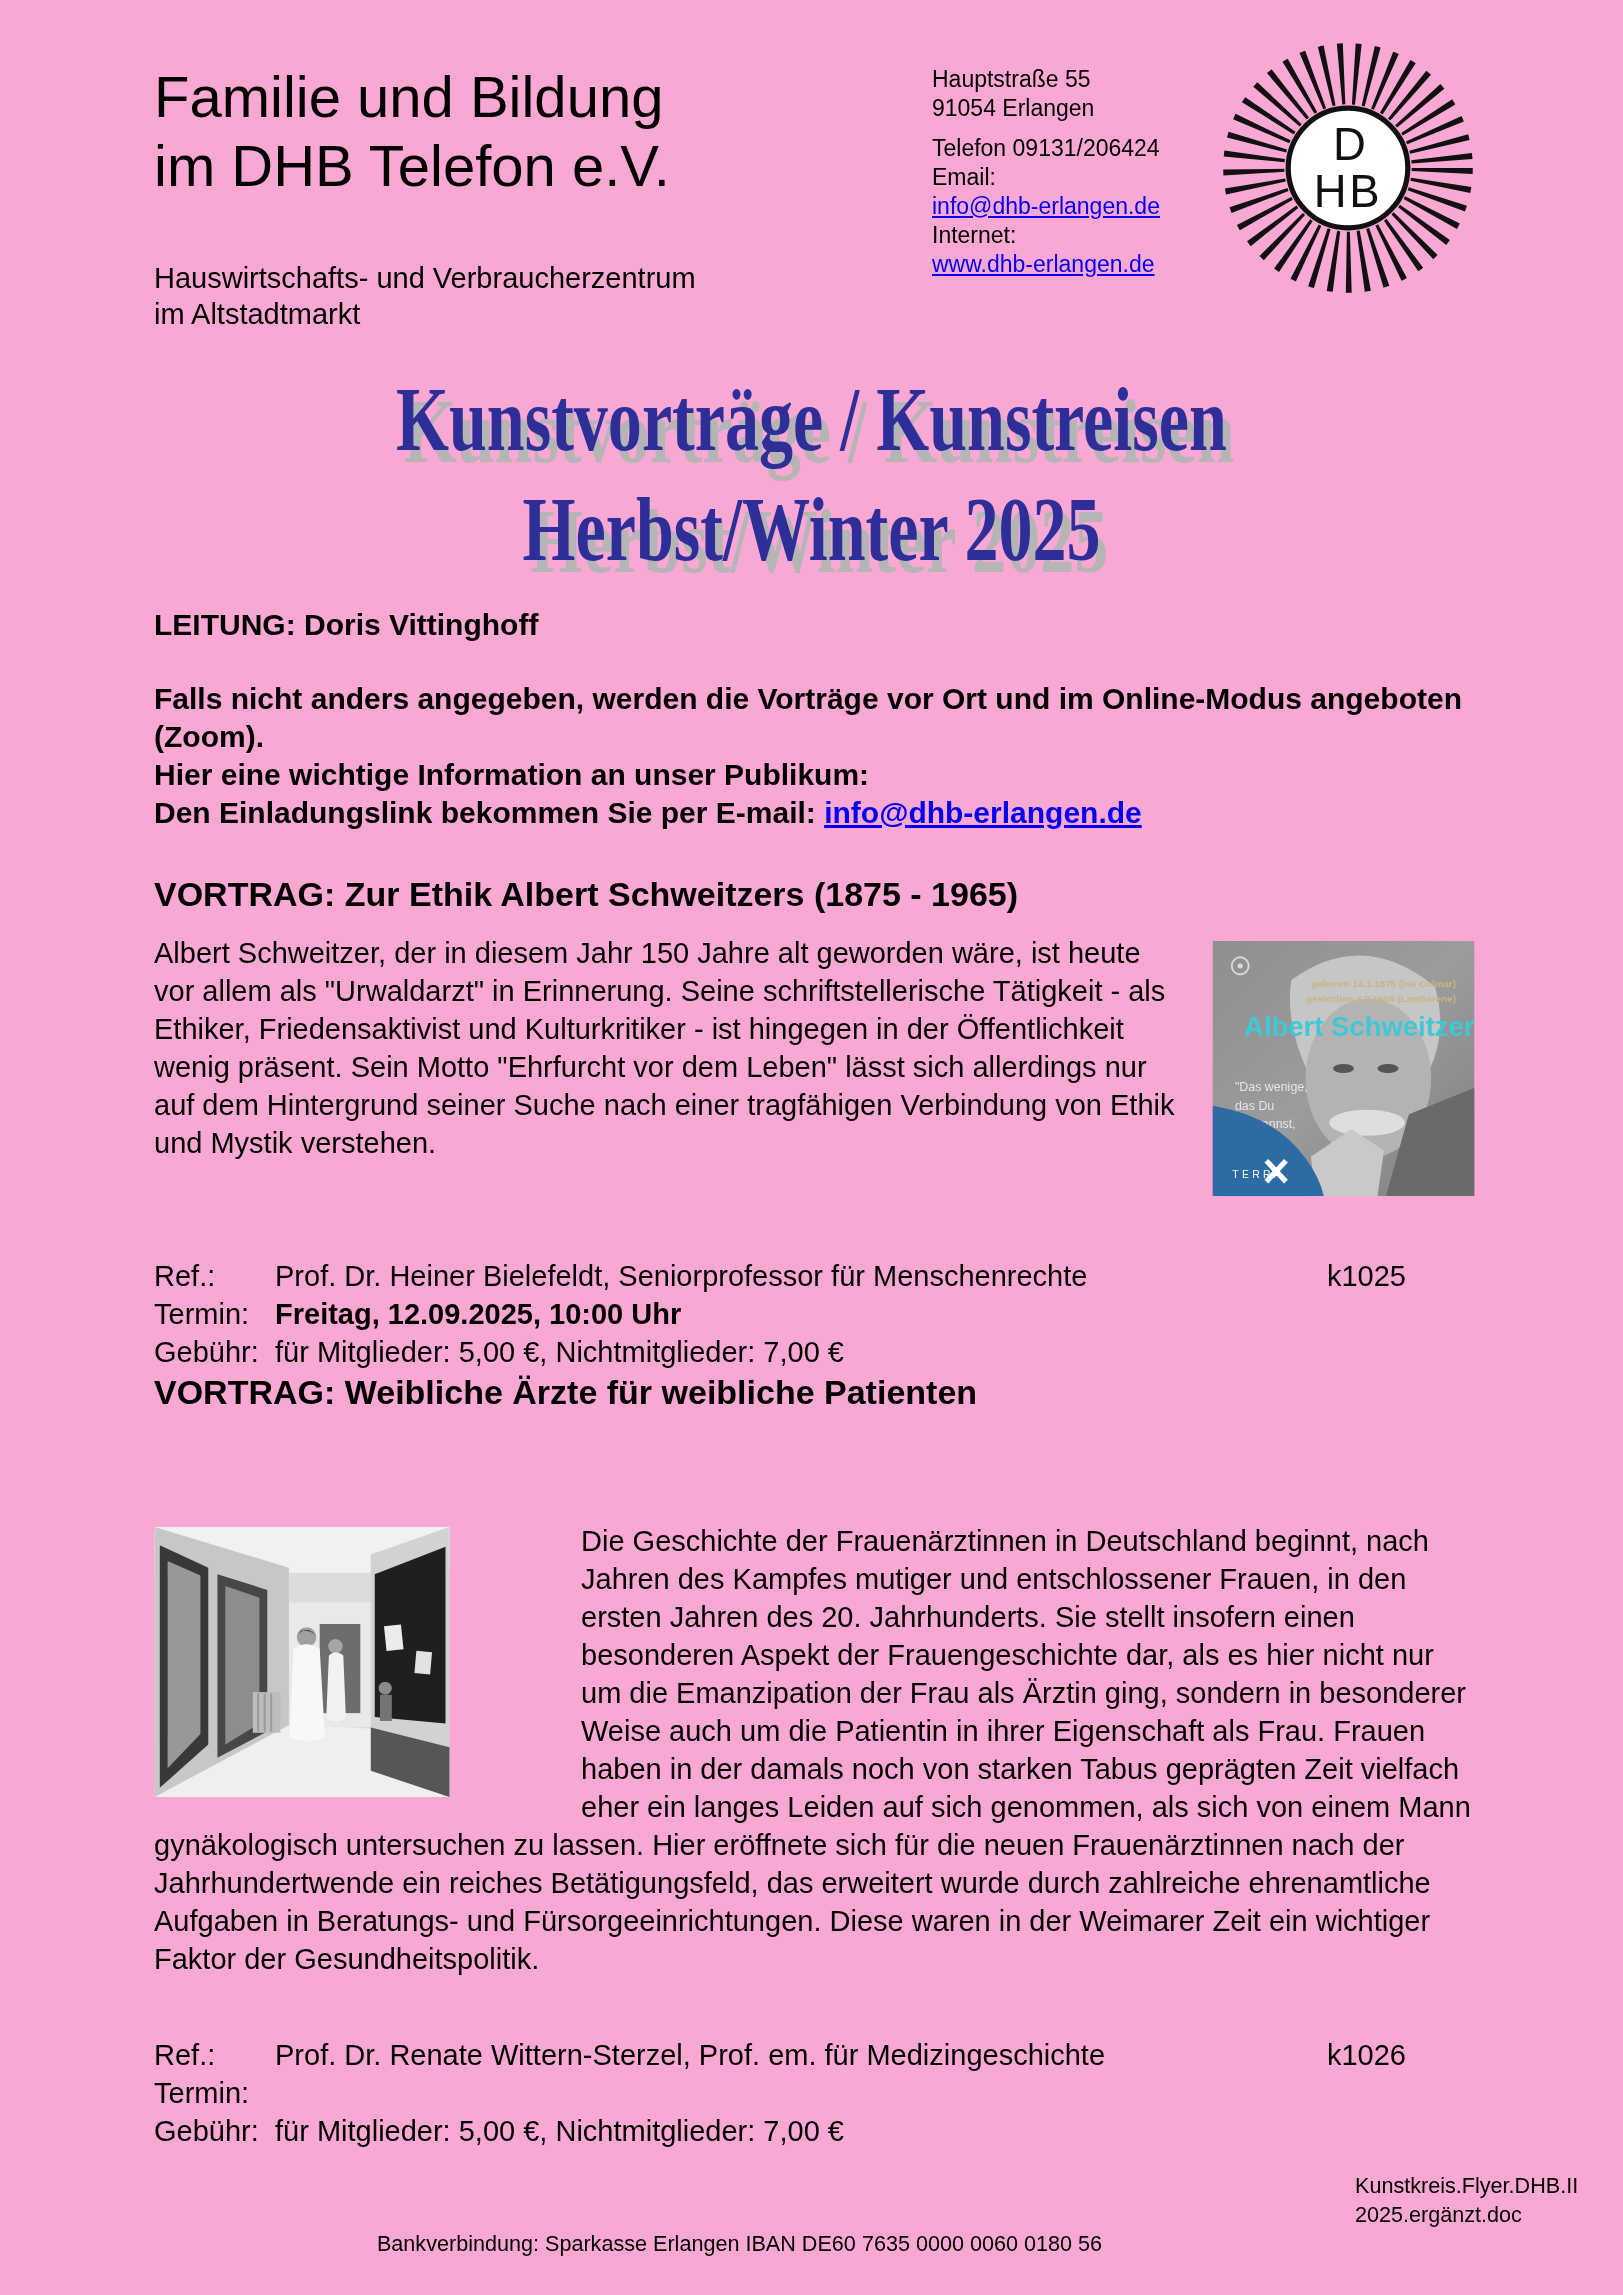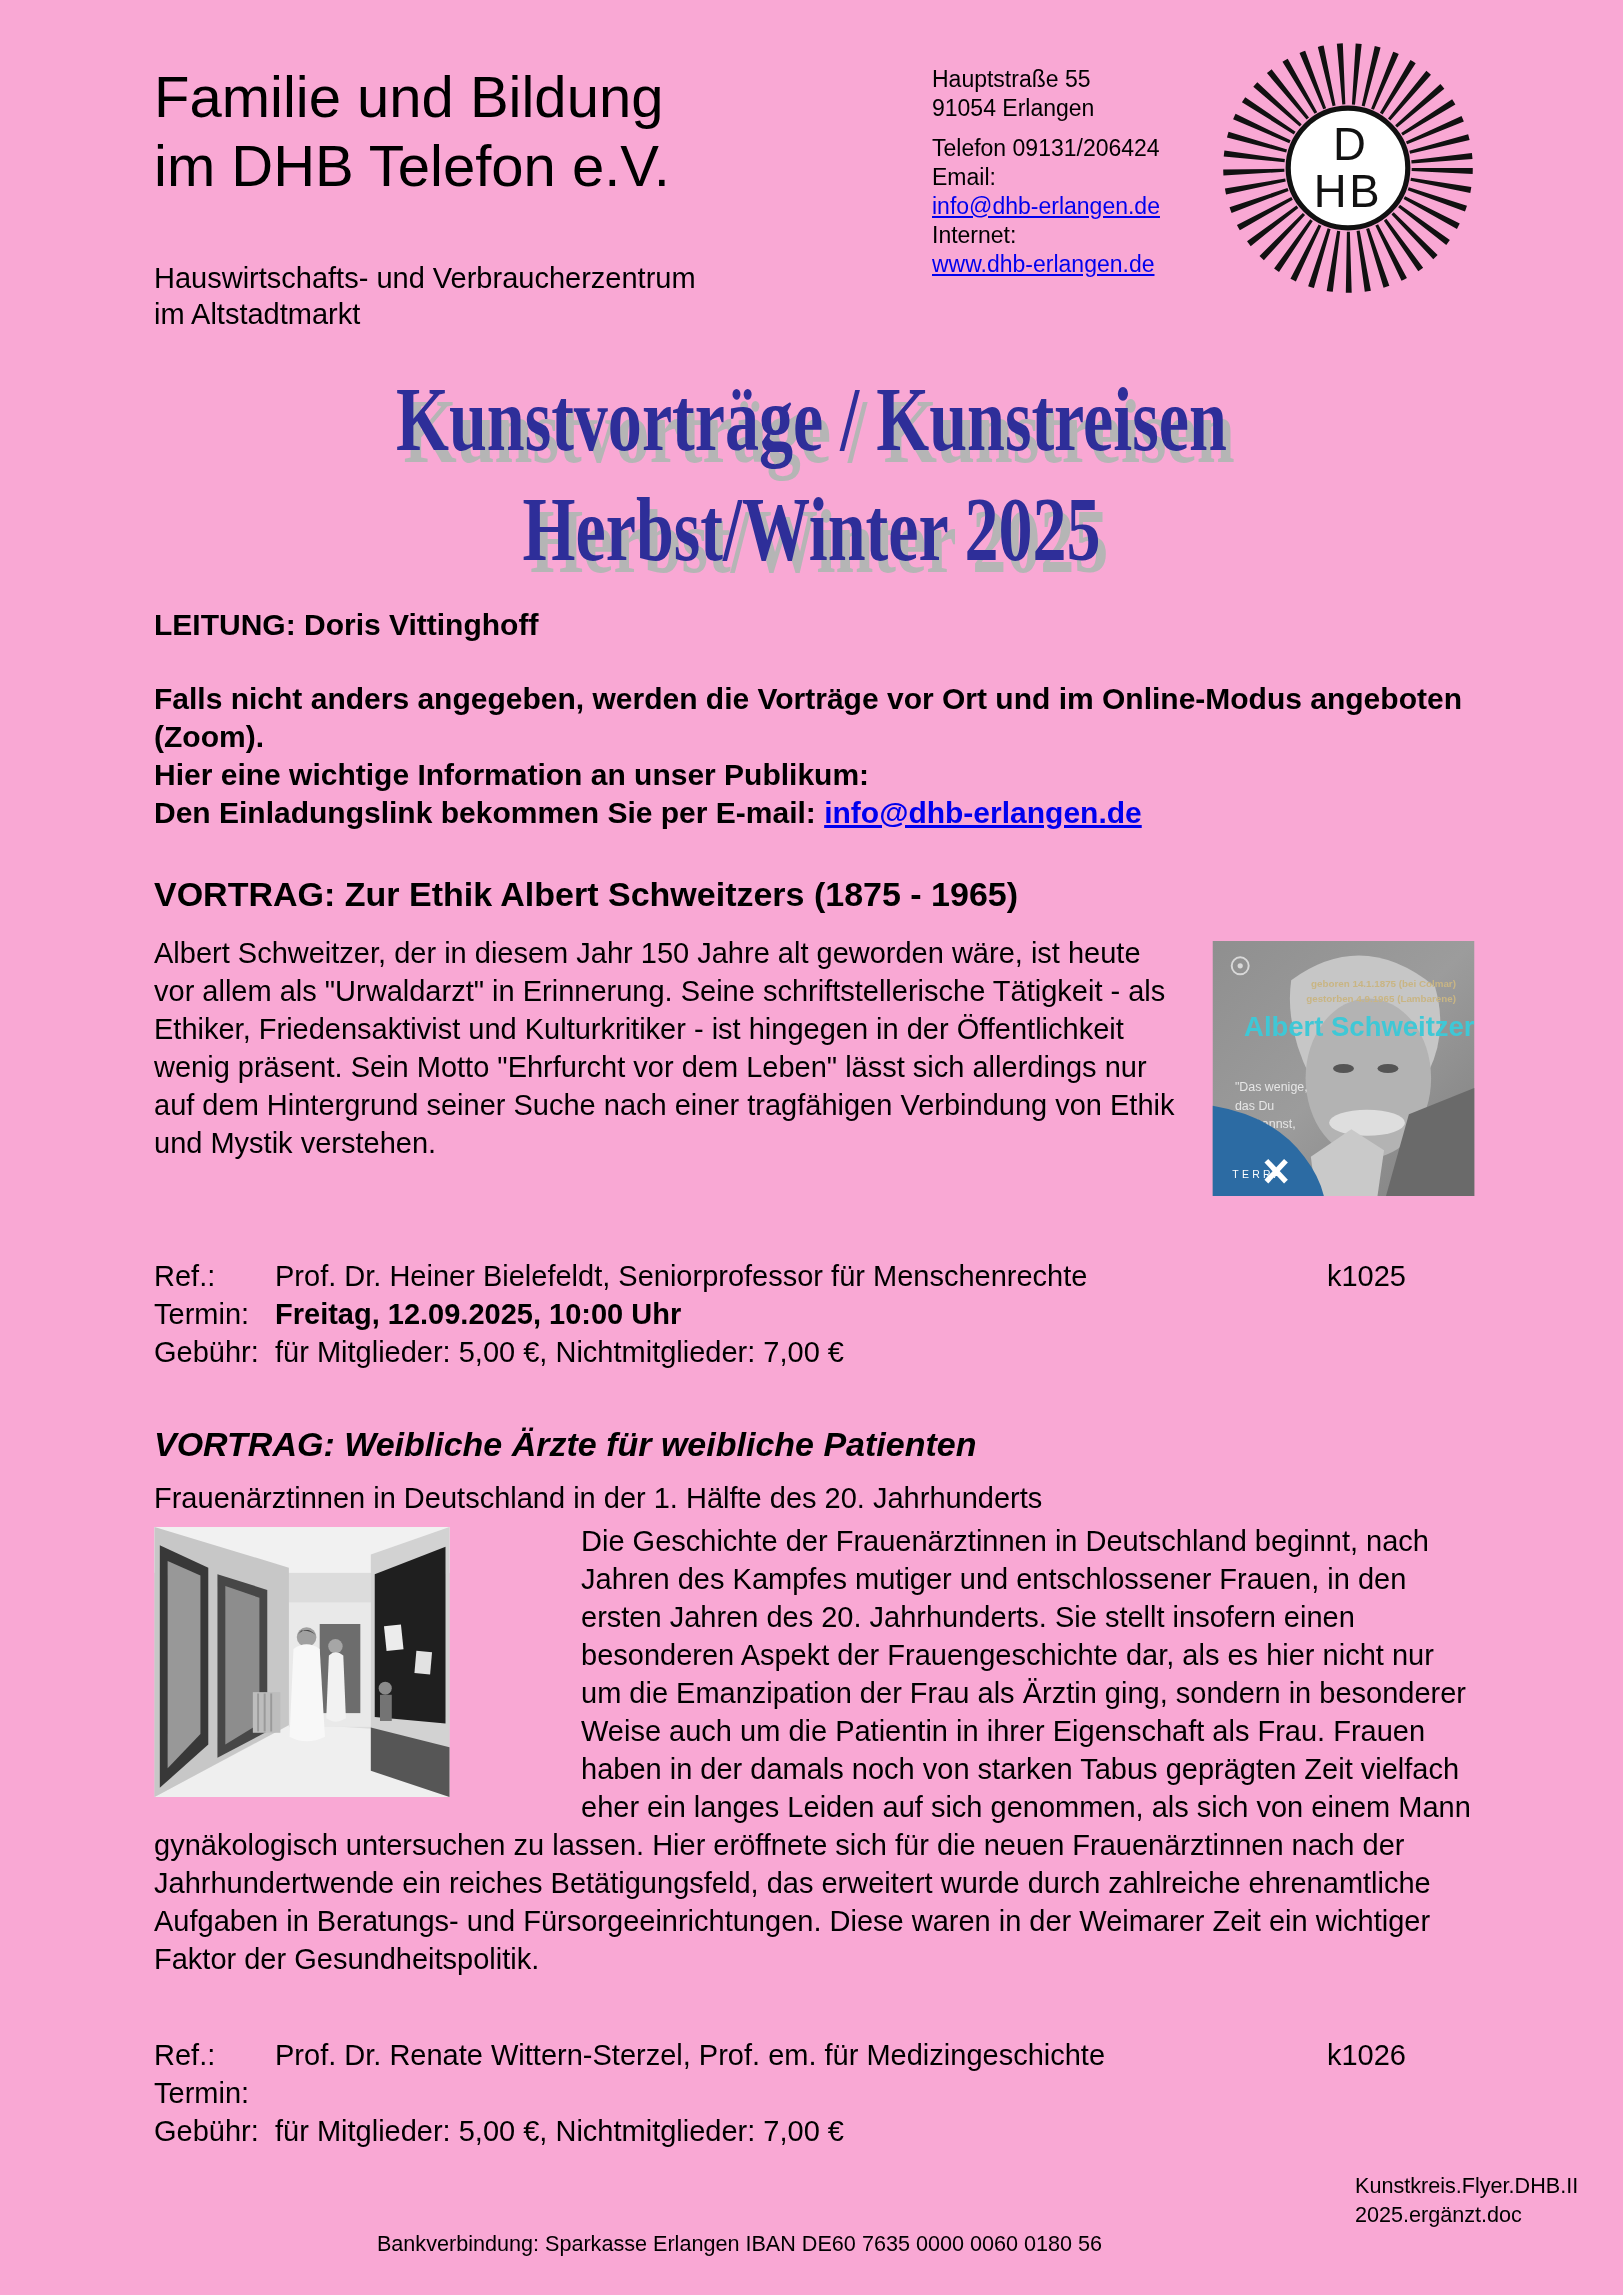--- a/index.html
+++ b/index.html
@@ -28,21 +28,21 @@
   .sec-heading{position:absolute;left:154px;font-size:34px;font-weight:bold;white-space:nowrap;}
   .v1-heading{top:875px;}
   .v1-body{position:absolute;left:154px;top:934px;width:1321px;font-size:29px;line-height:38px;}
   .float-img1{float:right;width:263px;height:255px;margin-left:36px;margin-bottom:9.8px;margin-top:6.5px;}
   .v1-ref{top:1257px;}
   .ref-block{position:absolute;left:154px;width:1321px;font-size:29px;line-height:38px;}
   .ref-row{display:flex;align-items:baseline;}
   .ref-label{width:121px;flex:none;}
   .ref-code{margin-left:auto;margin-right:69px;font-weight:normal;}
   .bold{font-weight:bold;}
-  .v2-heading{top:1425px;font-style:italic;}
+  .v2-heading{top:1373px;}
   .v2-sub{position:absolute;left:154px;top:1480px;font-size:29px;line-height:37px;}
   .v2-body{position:absolute;left:154px;top:1522px;width:1321px;font-size:29px;line-height:38px;}
   .float-img2{float:left;width:296px;height:270px;margin-right:131px;margin-bottom:11.8px;margin-top:5.2px;}
   .v2-ref{top:2036px;}
   
   .footer-center{position:absolute;left:154px;top:2171px;width:1171px;text-align:center;
     font-size:21.6px;line-height:29px;white-space:pre-wrap;}
   .footer-doc{position:absolute;left:1355px;top:2171px;font-size:21.6px;line-height:29px;}
   svg text{font-family:"Liberation Sans", sans-serif;}
 </style>
@@ -143,21 +143,20 @@
       <span class="ref-label">Termin:</span>
       <span class="bold">Freitag, 12.09.2025, 10:00 Uhr</span>
     </div>
     <div class="ref-row">
       <span class="ref-label">Gebühr:</span>
       <span>für Mitglieder: 5,00 €, Nichtmitglieder: 7,00 €</span>
     </div>
   </div>
 
   <div class="sec-heading v2-heading">VORTRAG: Weibliche Ärzte für weibliche Patienten</div>
-  <div class="v2-sub">Frauenärztinnen in Deutschland in der 1. Hälfte des 20. Jahrhunderts</div>
 
   <div class="v2-body">
     <div class="float-img2">
       <svg viewBox="0 0 450 412" width="296" height="270">
         <rect x="0" y="0" width="450" height="412" fill="#dcdcdc"></rect>
         <rect x="0" y="0" width="450" height="70" fill="#f1f1f1"></rect>
         <polygon points="0,412 210,300 330,308 450,412" fill="#efefef"></polygon>
         <rect x="205" y="115" width="130" height="190" fill="#e9e9e9"></rect>
         <rect x="252" y="148" width="62" height="136" fill="#6d6d6d"></rect>
         <polygon points="0,0 205,62 205,302 0,412" fill="#c7c7c7"></polygon>

